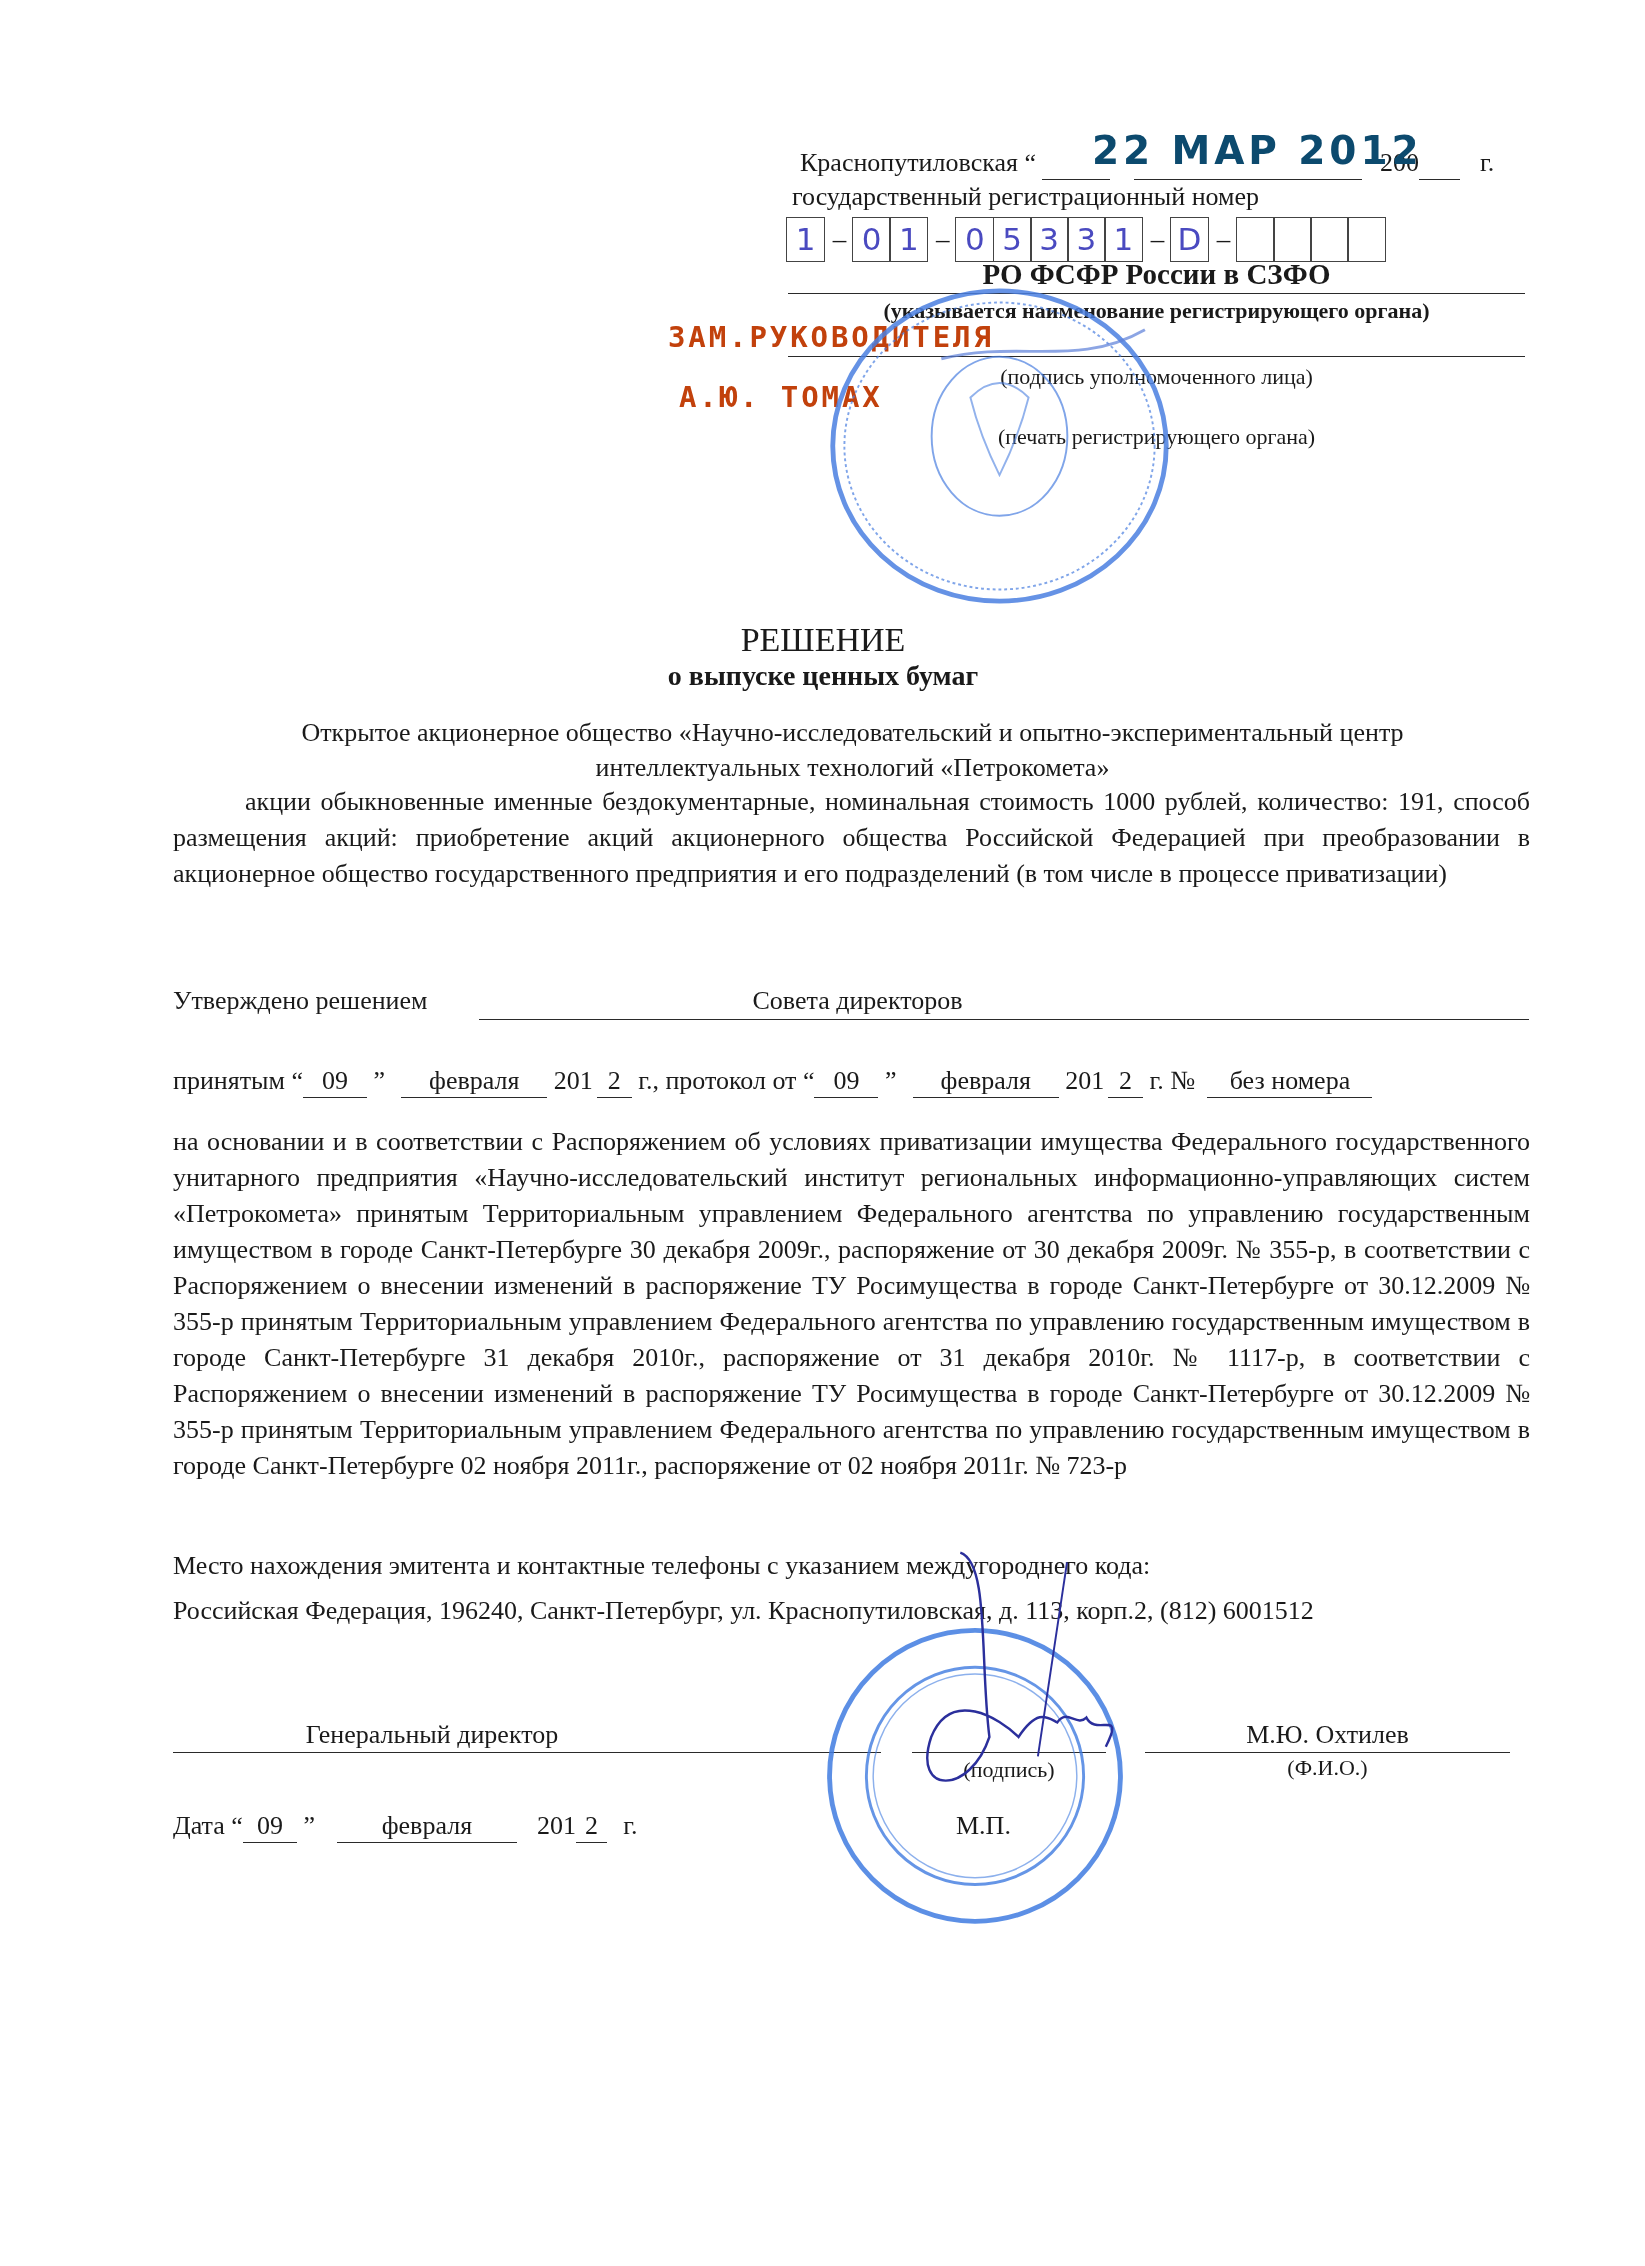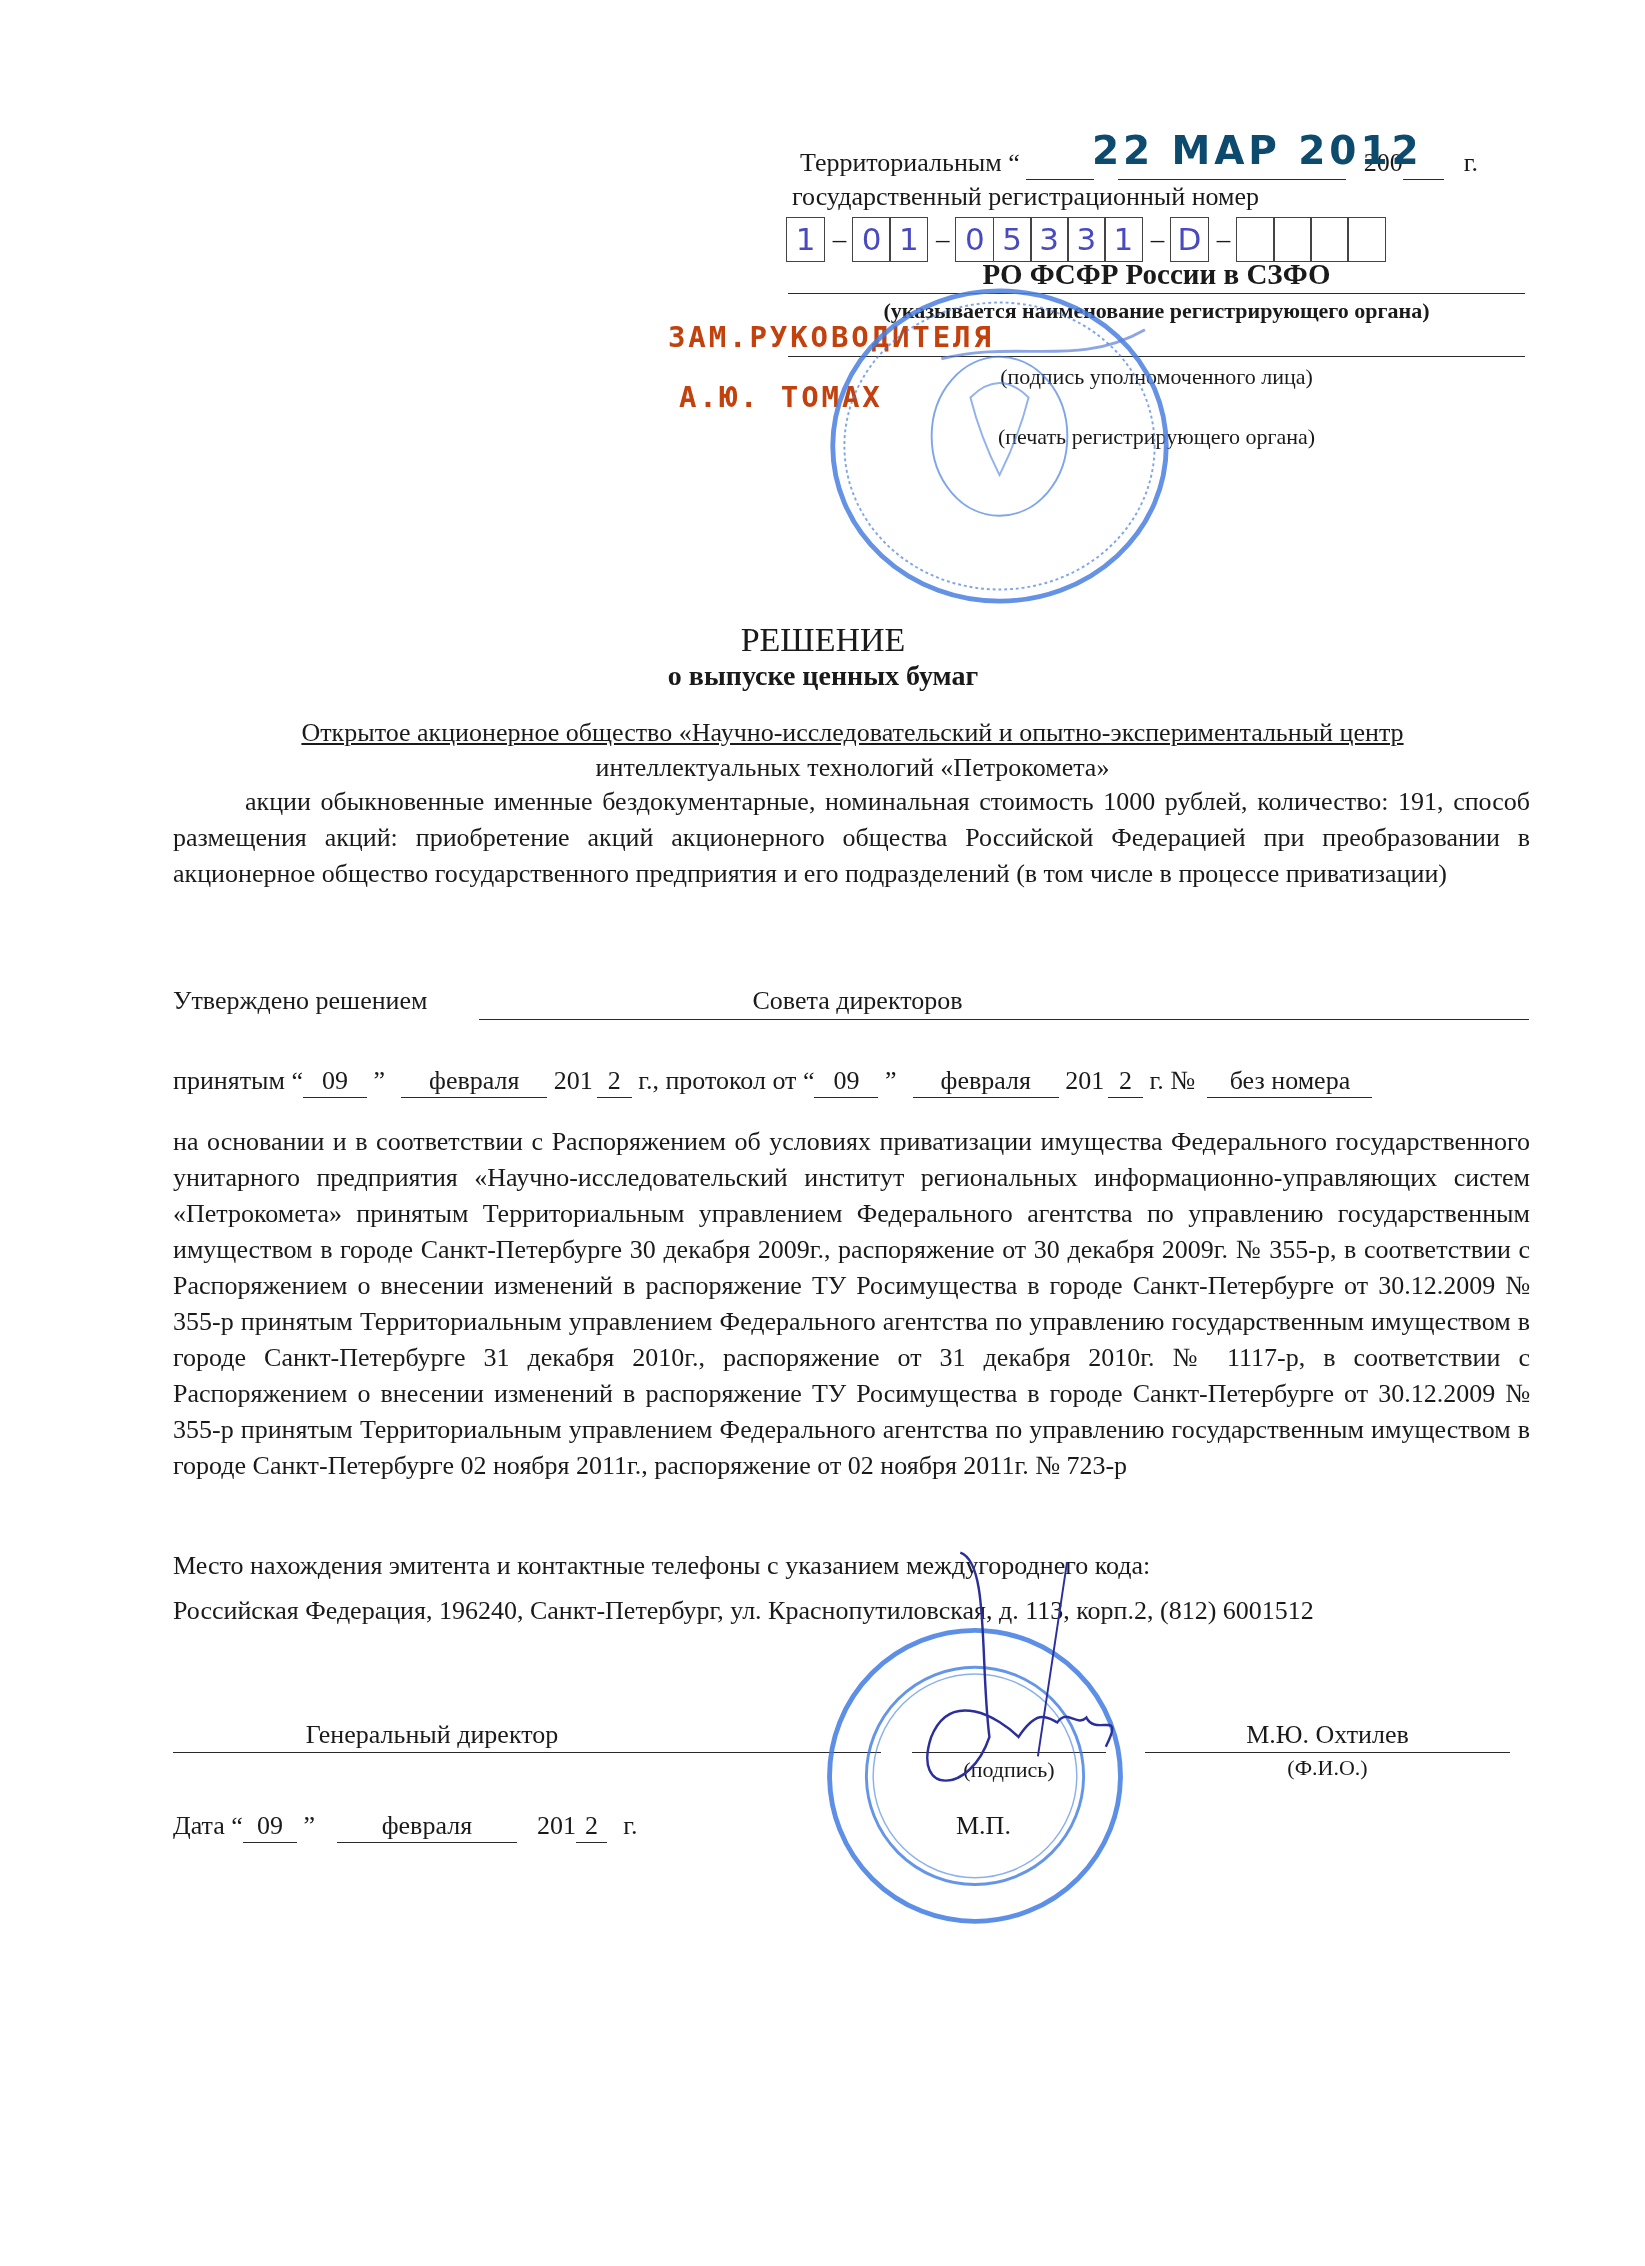--- a/index.html
+++ b/index.html
@@ -17,21 +17,21 @@
     .center { text-align: center; }
     .title { font-weight: normal; font-size: 34px; }
     .subtitle { font-weight: bold; font-size: 28px; }
     .mono-stamp { font-family: "DejaVu Sans Mono", monospace; font-weight: bold; letter-spacing: 2.9px; color: #c2410c; }
     .stamp-date { font-family: "DejaVu Sans", sans-serif; font-weight: bold; font-size: 39px; color: #0c4a6e; letter-spacing: 3.9px; }
   </style>
 </head>
 <body>
 
 <div class="abs t" style="left:800px; top:146px;">
-  <span>Территориальным “</span>
+  <span>Краснопутиловская “</span>
   <span class="uline" style="width:68px;">&nbsp;</span>
   <span class="uline" style="width:228px; margin-left:17.5px;">&nbsp;</span>
   <span style="margin-left:11px;">200</span><span class="uline" style="width:41px;">&nbsp;</span>
   <span style="margin-left:13.6px;">г.</span>
 </div>
 <div class="abs stamp-date" style="left:1092px; top:128px;">22 МАР 2012</div>
 
 <div class="abs t" style="left:792px; top:180px;">государственный регистрационный номер</div>
 
 <div class="abs" style="left:788px; top:217px;" id="regboxes"><span class="box">1</span><span class="dash">–</span><span class="box">0</span><span class="box">1</span><span class="dash">–</span><span class="box">0</span><span class="box">5</span><span class="box">3</span><span class="box">3</span><span class="box">1</span><span class="dash">–</span><span class="box">D</span><span class="dash">–</span><span class="box"></span><span class="box"></span><span class="box"></span><span class="box"></span></div>
@@ -51,21 +51,21 @@
   <ellipse cx="180" cy="170" rx="172" ry="160" fill="none" stroke="#4a7fe0" stroke-width="5" opacity="0.85"></ellipse>
   <ellipse cx="180" cy="170" rx="160" ry="148" fill="none" stroke="#4a7fe0" stroke-width="2" opacity="0.7" stroke-dasharray="3 3"></ellipse>
   <ellipse cx="180" cy="160" rx="70" ry="82" fill="none" stroke="#4a7fe0" stroke-width="2" opacity="0.7"></ellipse>
   <path d="M150 120 q30 -30 60 0 q-10 40 -30 80 q-20 -40 -30 -80z" fill="none" stroke="#4a7fe0" stroke-width="2" opacity="0.6"></path>
   <path d="M120 80 C 200 60, 260 90, 330 50" fill="none" stroke="#5b7fd8" stroke-width="3" opacity="0.7"></path>
 </svg>
 
 <div class="abs center title" style="left:0; width:1646px; top:621px;">РЕШЕНИЕ</div>
 <div class="abs center subtitle" style="left:0; width:1646px; top:660px;">о выпуске ценных бумаг</div>
 
-<div class="abs t center" style="left:175px; width:1355px; top:716px;text-decoration:underline;">Открытое акционерное общество «Научно-исследовательский и опытно-экспериментальный центр</div>
+<div class="abs t center" style="left:175px; width:1355px; top:716px;">Открытое акционерное общество «Научно-исследовательский и опытно-экспериментальный центр</div>
 <div class="abs t center" style="left:175px; width:1355px; top:751px;">интеллектуальных технологий «Петрокомета»</div>
 
 <div class="abs just" style="left:173px; width:1357px; top:784px; text-indent:72px;">акции обыкновенные именные бездокументарные, номинальная стоимость 1000 рублей, количество: 191, способ размещения акций: приобретение акций акционерного общества Российской Федерацией при преобразовании в акционерное общество государственного предприятия и его подразделений (в том числе в процессе приватизации)</div>
 
 <div class="abs t" style="left:173px; top:984px;">Утверждено решением</div>
 <div class="hline" style="left:479px; width:1050px; top:1019px;"></div>
 <div class="abs t center" style="left:479px; width:757px; top:984px;">Совета директоров</div>
 
 <div class="abs t" style="left:173px; top:1064px;">
   <span>принятым “</span><span class="uline" style="width:64px;">09</span>

